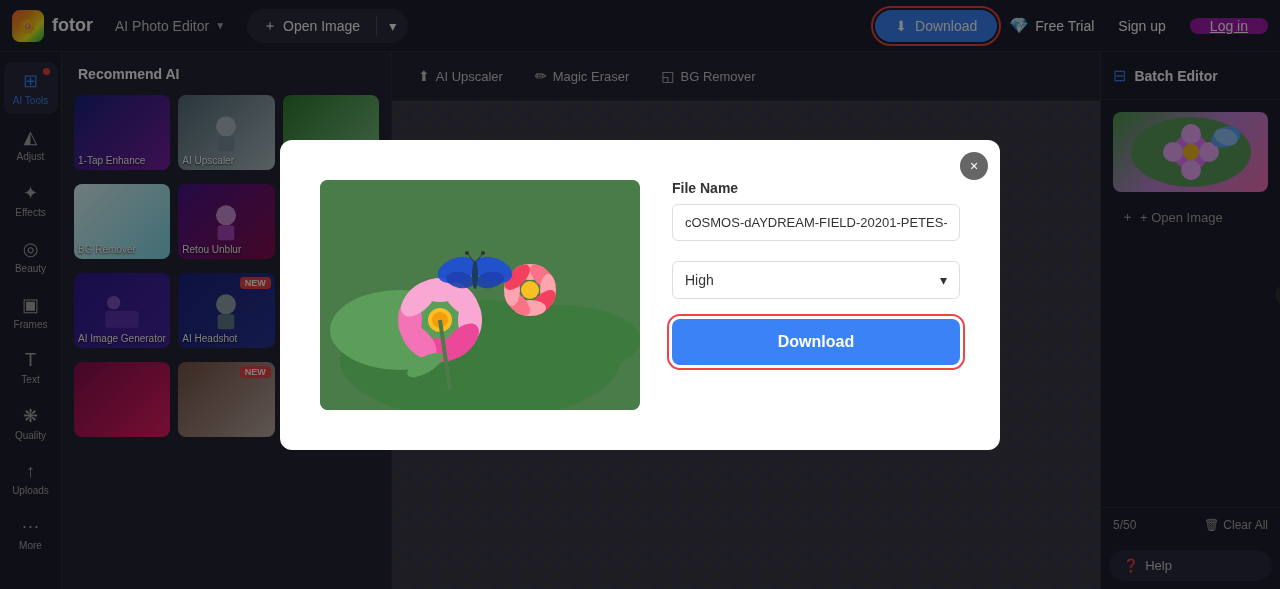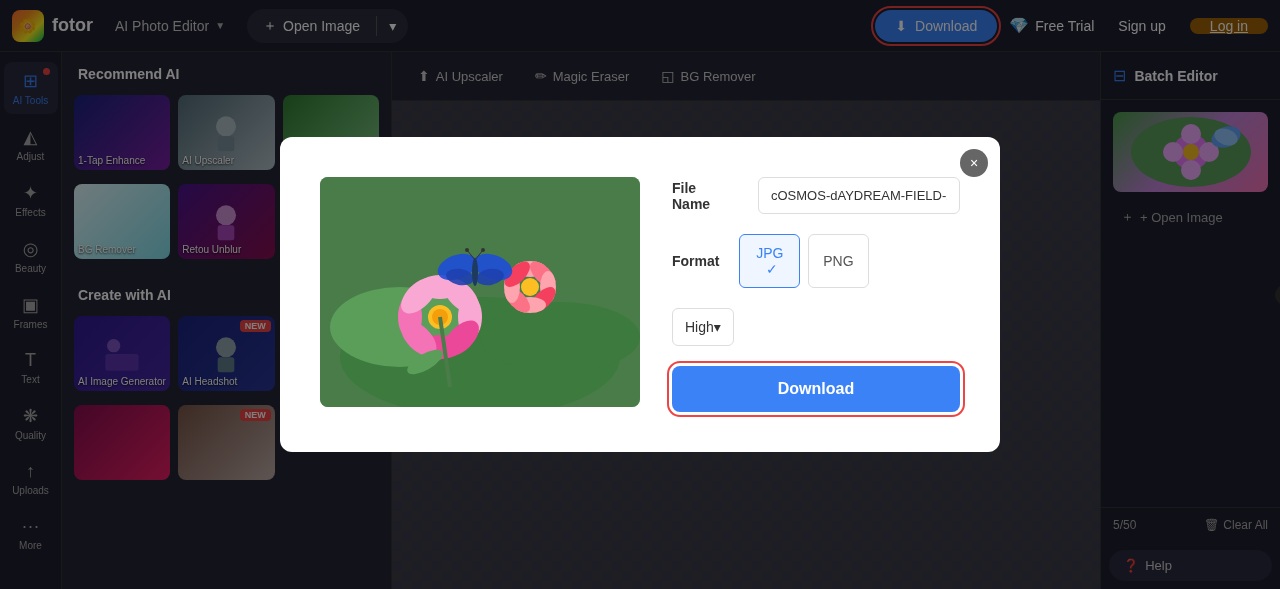--- a/index.html
+++ b/index.html
@@ -17,21 +17,21 @@
     .chevron-icon { font-size: 10px; color: #aaa; }
     .open-image-btn { display: flex; align-items: center; background: #2d2d3e; border: none; border-radius: 20px; color: #fff; font-size: 14px; cursor: pointer; overflow: hidden; }
     .open-image-main { padding: 8px 16px; display: flex; align-items: center; gap: 6px; }
     .open-image-divider { width: 1px; background: #555; height: 20px; }
     .open-image-arrow { padding: 8px 12px; display: flex; align-items: center; }
     .header-spacer { flex: 1; }
     .download-btn-header { display: flex; align-items: center; gap: 8px; background: #3b82f6; border: none; border-radius: 20px; color: #fff; font-size: 14px; padding: 8px 20px; cursor: pointer; outline: 2px solid #ef4444; outline-offset: 2px; }
     .free-trial-btn { display: flex; align-items: center; gap: 6px; background: transparent; border: none; color: #fff; font-size: 14px; cursor: pointer; }
     .free-trial-icon { font-size: 16px; }
     .signup-btn { background: transparent; border: none; color: #fff; font-size: 14px; cursor: pointer; padding: 8px 12px; }
-    .login-btn { background: #a16207; border: none; border-radius: 20px; color: #fff; font-size: 14px; padding: 0 20px; cursor: pointer; text-decoration: underline; }
+    .login-btn { background: #a21caf; border: none; border-radius: 20px; color: #fff; font-size: 14px; padding: 0 20px; cursor: pointer; text-decoration: underline; }
 
     
     .main { display: flex; height: calc(589px - 52px); }
 
     
     .sidebar-icons { width: 62px; background: #1e1e2e; display: flex; flex-direction: column; align-items: center; padding: 10px 0; gap: 4px; border-right: 1px solid #333; }
     .sidebar-icon-item { display: flex; flex-direction: column; align-items: center; gap: 3px; padding: 8px 6px; border-radius: 8px; cursor: pointer; width: 54px; position: relative; }
     .sidebar-icon-item.active { background: #2a2a3e; }
     .sidebar-icon-item .icon-sym { font-size: 18px; color: #aaa; }
     .sidebar-icon-item .icon-label { font-size: 10px; color: #aaa; text-align: center; }
@@ -80,21 +80,21 @@
     .right-bottom { border-top: 1px solid #333; padding: 10px 12px; display: flex; align-items: center; justify-content: space-between; color: #aaa; font-size: 12px; }
     .clear-all { display: flex; align-items: center; gap: 4px; cursor: pointer; color: #aaa; font-size: 12px; }
     .help-btn { display: flex; align-items: center; gap: 6px; background: #2a2a3e; border-radius: 20px; padding: 8px 14px; cursor: pointer; color: #ccc; font-size: 13px; margin: 8px; }
 
     
     .modal-overlay { position: absolute; top: 0; left: 0; width: 100%; height: 100%; background: rgba(0,0,0,0.5); display: flex; align-items: center; justify-content: center; z-index: 200; }
     .modal { background: #fff; border-radius: 12px; padding: 40px; width: 720px; max-width: 90%; display: flex; gap: 32px; position: relative; }
     .modal-image { width: 320px; height: 230px; border-radius: 8px; overflow: hidden; flex-shrink: 0; background: linear-gradient(135deg, #5a8a5a, #7ab87a); }
     .modal-close { position: absolute; top: 12px; right: 12px; width: 28px; height: 28px; background: #666; border-radius: 50%; border: none; color: #fff; cursor: pointer; display: flex; align-items: center; justify-content: center; font-size: 14px; }
     .modal-form { flex: 1; display: flex; flex-direction: column; gap: 20px; }
-    .form-group { display: flex; gap: 20px; align-items: center; }
+    .form-group { display: flex; flex-direction: column; gap: 8px; }
     .form-label { font-size: 14px; font-weight: 600; color: #333; }
     .form-input { border: 1px solid #ddd; border-radius: 6px; padding: 10px 12px; font-size: 13px; color: #333; outline: none; }
     .format-row { display: flex; gap: 8px; }
     .format-btn { flex: 1; padding: 10px; border: 1px solid #ddd; border-radius: 6px; background: #fff; font-size: 14px; cursor: pointer; font-weight: 500; color: #555; }
     .format-btn.active { border-color: #3b82f6; color: #3b82f6; background: #eff6ff; }
     .format-btn .checkmark { color: #3b82f6; margin-left: 4px; }
     .quality-header { display: flex; justify-content: space-between; align-items: center; }
     .estimated { font-size: 12px; color: #aaa; }
     .quality-select { border: 1px solid #ddd; border-radius: 6px; padding: 10px 12px; font-size: 14px; color: #333; background: #fff; display: flex; align-items: center; justify-content: space-between; cursor: pointer; }
     .download-modal-btn { background: #3b82f6; border: none; border-radius: 8px; color: #fff; font-size: 16px; font-weight: 600; padding: 14px; cursor: pointer; outline: 2px solid #ef4444; outline-offset: 3px; }
@@ -212,21 +212,20 @@
       <div class="thumb">
         <div class="thumb-placeholder t6" style="display:flex; align-items:center; justify-content:center;">
           <svg width="50" height="50" viewBox="0 0 60 60">
               <circle cx="30" cy="22" r="12" fill="#ef9a9a"></circle>
               <rect x="20" y="34" width="20" height="18" rx="3" fill="#e57373"></rect>
             </svg>
         </div>
         <span class="thumb-label">AI Sk Retou</span>
       </div>
     </div>
-    <div class="section-title">Create with AI</div>
     <div class="grid-3">
       <div class="thumb">
         <div class="thumb-placeholder t8" style="display:flex; align-items:center; justify-content:center;">
           <svg width="50" height="50" viewBox="0 0 60 60">
               <circle cx="20" cy="20" r="8" fill="#7e57c2"></circle>
               <rect x="10" y="30" width="40" height="20" rx="3" fill="#5e35b1"></rect>
             </svg>
         </div>
         <span class="thumb-label">AI Image Generator</span>
       </div>
@@ -381,32 +380,20 @@
           <ellipse cx="105" cy="185" rx="20" ry="8" fill="#5a9e5a" transform="rotate(-30 105 185)"></ellipse>
         </svg>
       </div>
 
       <div class="modal-form">
         <div class="form-group">
           <label class="form-label">File Name</label>
           <input class="form-input" type="text" value="cOSMOS-dAYDREAM-FIELD-20201-PETES-14-" style="">
         </div>
 
-        <div class="form-group">
-          <label class="form-label">Format</label>
-          <div class="format-row">
-            <button class="format-btn active">
-              <span>JPG</span>
-              <span class="checkmark">✓</span>
-            </button>
-            <button class="format-btn">
-              <span>PNG</span>
-            </button>
-          </div>
-        </div>
 
         <div class="form-group">
           <div class="quality-select">
             <span>High</span>
             <span>▾</span>
           </div>
         </div>
 
         <button class="download-modal-btn">
           <span>Download</span>

